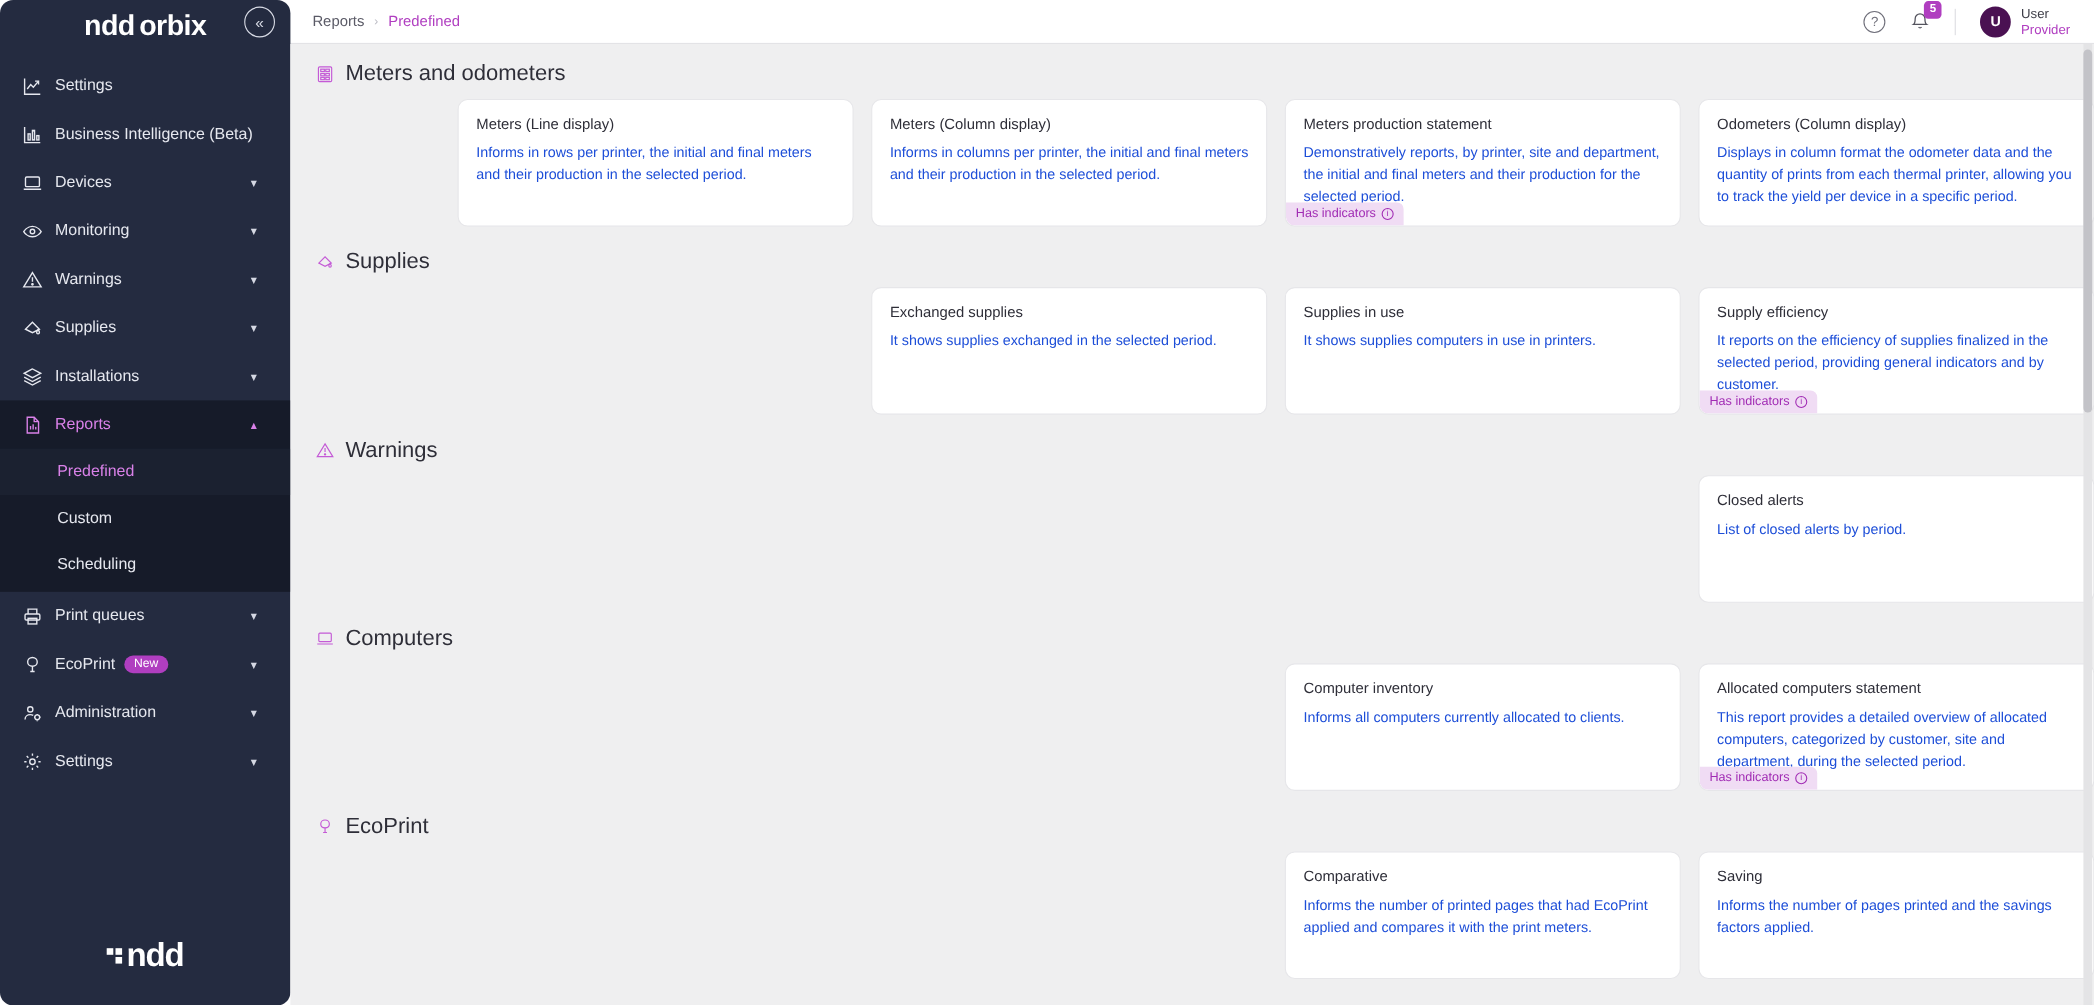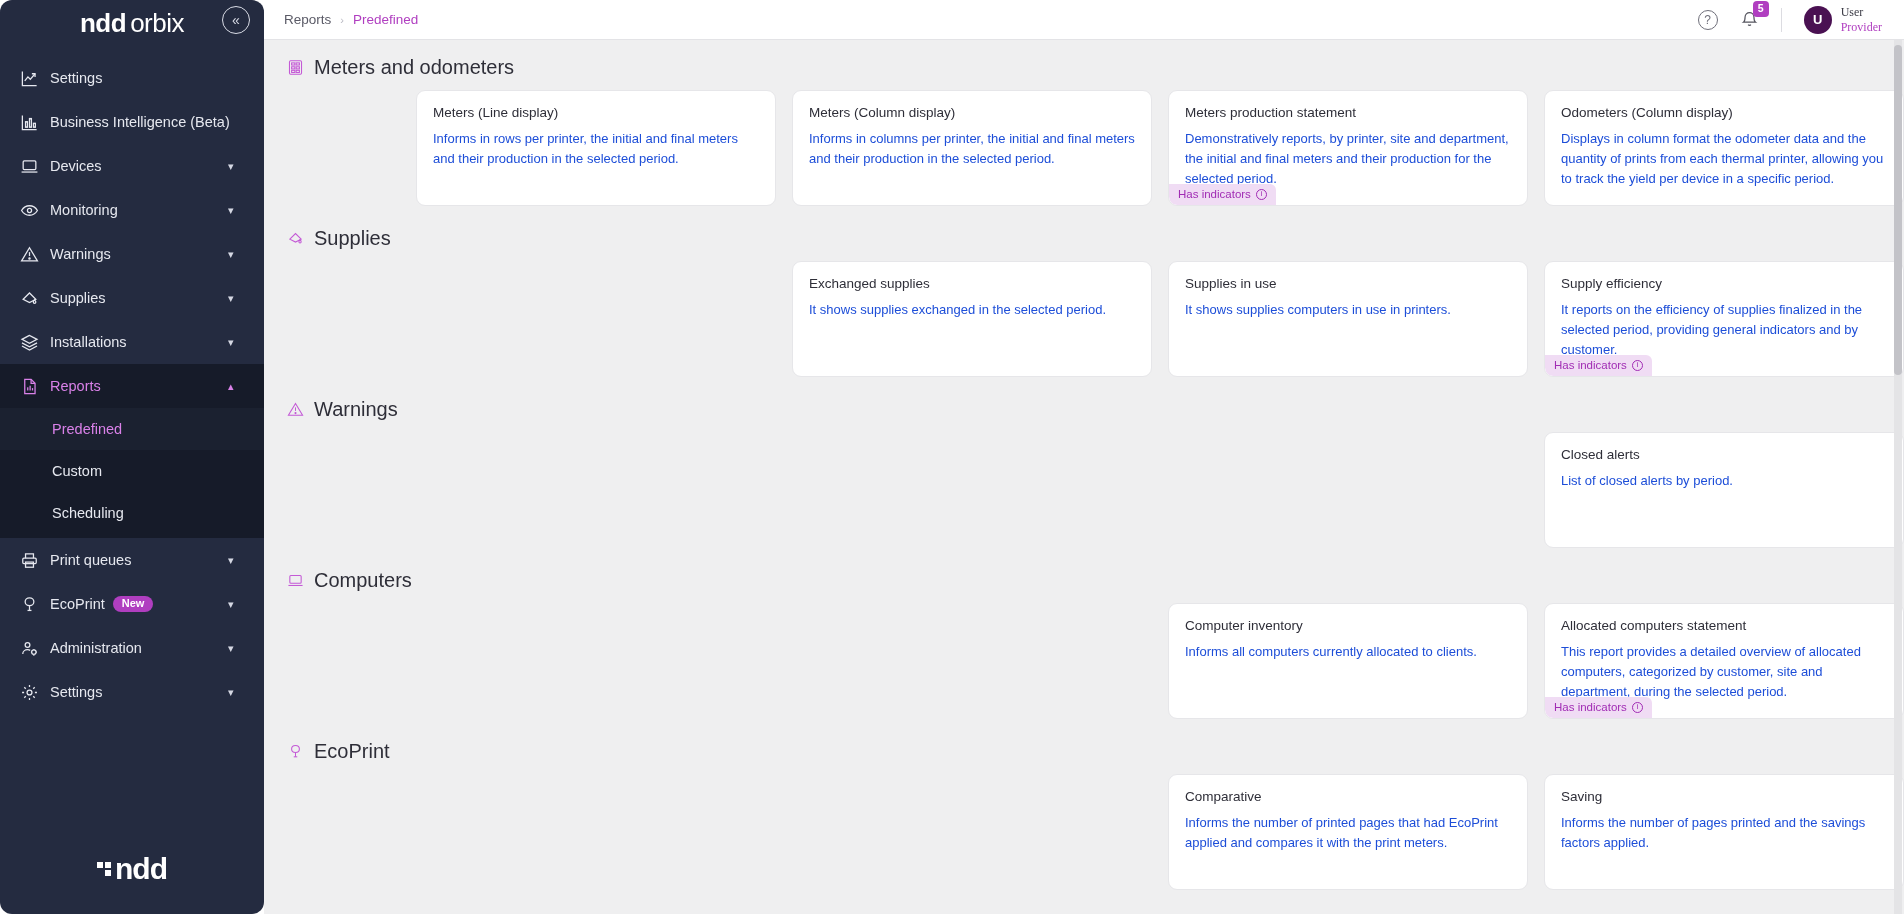--- a/index.html
+++ b/index.html
@@ -20,21 +20,21 @@
     display: flex; flex-direction: column; border-radius: 12px;
   }
   .brand-row {
     height: 40px;
     display: flex; align-items: center; justify-content: center;
     position: relative;
     padding-top: 6px;
   }
   .brand-logo { display: flex; align-items: baseline; }
   .brand-logo .b1 { color:#fff; font-size: 26px; font-weight: 700; letter-spacing: -0.5px; }
-  .brand-logo .b2 { color:#fff; font-size: 26px; font-weight: 400; letter-spacing: -0.5px; margin-left: 4px;}
+  .brand-logo .b2 { color:#fff; font-size: 26px; font-weight: 700; letter-spacing: -0.5px; margin-left: 4px;}
   .collapse-btn {
     position: absolute; right: 14px; top: 6px;
     width: 28px; height: 28px;
     border: 1.6px solid #d8dbe5; border-radius: 50%;
     color: #d8dbe5;
     display: flex; align-items: center; justify-content: center;
     font-size: 14px; cursor: pointer; line-height: 1;
   }
   .nav { margin-top: 16px; flex: 1 1 auto; }
   .nav-item {
@@ -55,21 +55,21 @@
   .sub-wrap { background: #161b29; padding-bottom: 4px; }
   .sub-item {
     height: 42px; display: flex; align-items: center;
     padding-left: 52px; color: #e6e8ef; font-size: 14.5px; cursor: pointer;
   }
   .sub-item.active { color: #d981e8; background: #1b2130; }
   .badge-new {
     background: #b03ec0; color: #fff;
     font-size: 11px; border-radius: 10px;
     padding: 2px 9px 3px; margin-left: 8px; line-height: 1;
-    font-weight: 700;
+    font-weight: 400;
   }
   .sidebar-foot {
     height: 90px; display: flex; align-items: center; justify-content: center;
   }
   .foot-logo { display:flex; align-items:center; gap:4px; }
   .foot-dots { display:grid; grid-template-columns: 6px 6px; grid-template-rows: 6px 6px; gap: 2px; }
   .foot-dots i { display:block; width:6px; height:6px; background:#fff; }
   .foot-dots i.hide { background: transparent; }
   .foot-text { color:#fff; font-size: 30px; font-weight: 700; letter-spacing:-1px; }
 
@@ -100,21 +100,21 @@
     border-radius: 4px; padding: 2px 5px; line-height: 1.1;
   }
   .vdiv { width:1px; height:24px; background:#dcdce1; }
   .user-box { display:flex; align-items:center; gap:9px; cursor:pointer; }
   .avatar {
     width: 28px; height:28px; border-radius: 50%;
     background: #4a1152; color:#fff;
     display:flex; align-items:center; justify-content:center;
     font-size: 13px; font-weight: 600;
   }
-  .user-lines { line-height: 1.22; font-family: Liberation Serif, serif; }
+  .user-lines { line-height: 1.22; }
   .user-lines .u1 { font-size: 12px; color:#3c3c46; }
   .user-lines .u2 { font-size: 12px; color:#b03ec0; }
 
   .content {
     flex: 1 1 auto; background: #efeff0;
     overflow: hidden; position: relative;
     padding: 12px 0 0 20px;
   }
   .section { margin-bottom: 3px; }
   .sec-head { display:flex; align-items:center; gap:9px; height: 30px; padding-left: 2px; }

